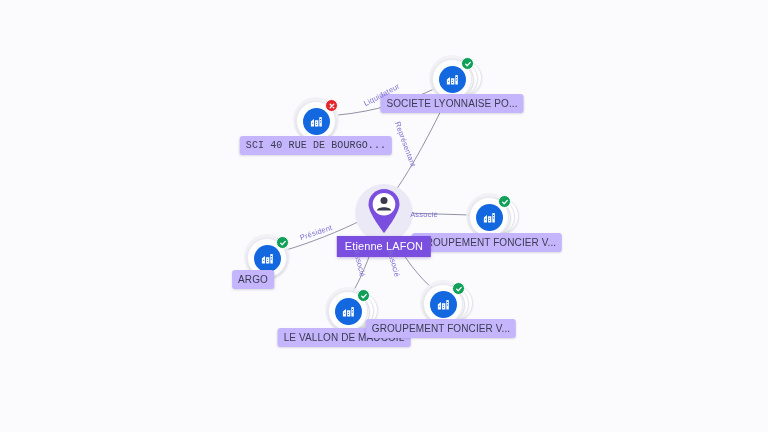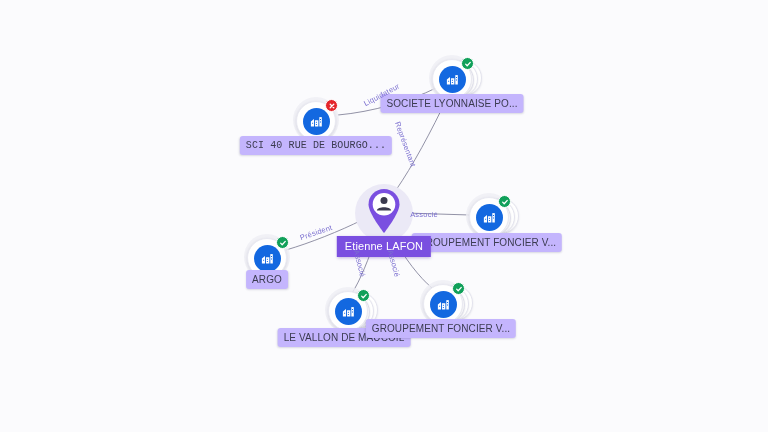--- a/index.html
+++ b/index.html
@@ -316,21 +316,21 @@
             <circle cx="19" cy="18.2" r="11.3" fill="#ffffff"></circle>
             <circle cx="19" cy="14.6" r="3.5" fill="#3a3a4e"></circle>
             <path d="M11.8 24.5 C 12.6 20.3 25.4 20.3 26.2 24.5 Z" fill="#3a3a4e"></path>
           </svg></div>
       </div>
     </div>
   <div id="labels-layer">
       <div class="label" style="left: 452px; top: 94px;">SOCIETE LYONNAISE PO...</div>
       <div class="label" style="left: 316px; top: 136px; font-family: Liberation Mono, monospace;">SCI 40 RUE DE BOURGO...</div>
       <div class="label" style="left: 487px; top: 233px;">GROUPEMENT FONCIER V...</div>
-      <div class="label" style="left: 267px; top: 270px;">ARGO</div>
+      <div class="label" style="left: 253px; top: 270px;">ARGO</div>
       <div class="label" style="left: 344px; top: 328px;">LE VALLON DE MAUCOIL</div>
       <div class="label" style="left: 441px; top: 319px;">GROUPEMENT FONCIER V...</div>
       <div class="label primary" style="left: 384px; top: 236px;">Etienne LAFON</div>
     </div>
   <div id="edge-labels-layer">
       <div class="elabel" style="left: 384px; top: 104px; transform: translate(-50%, -50%) rotate(-28deg);">Liquidateur</div>
       <div class="elabel" style="left: 421px; top: 122px; transform: translate(-50%, -50%) rotate(70deg);">Représentant</div>
       <div class="elabel" style="left: 424px; top: 214px; transform: translate(-50%, -50%) rotate(0deg);">Associé</div>
       <div class="elabel" style="left: 317px; top: 238px; transform: translate(-50%, -50%) rotate(-19deg);">Président</div>
       <div class="elabel" style="left: 370px; top: 250px; transform: translate(-50%, -50%) rotate(76deg);">Associé</div>

